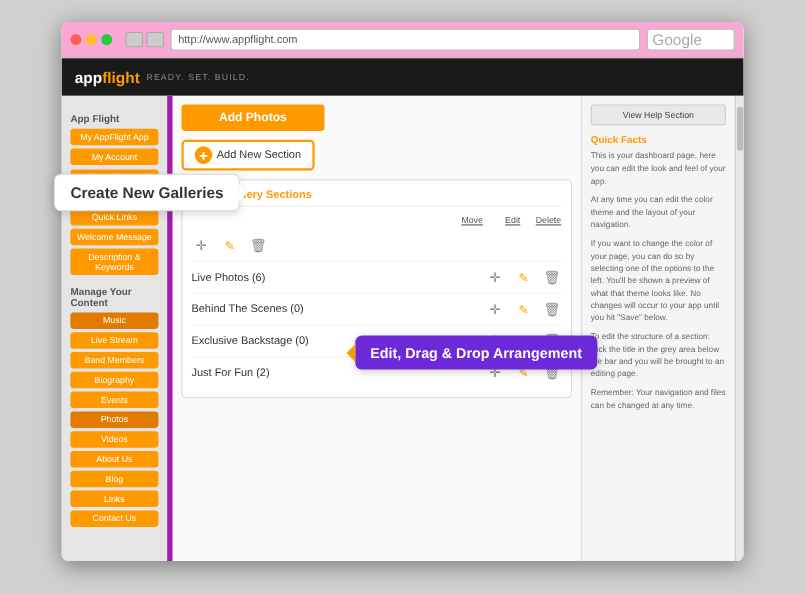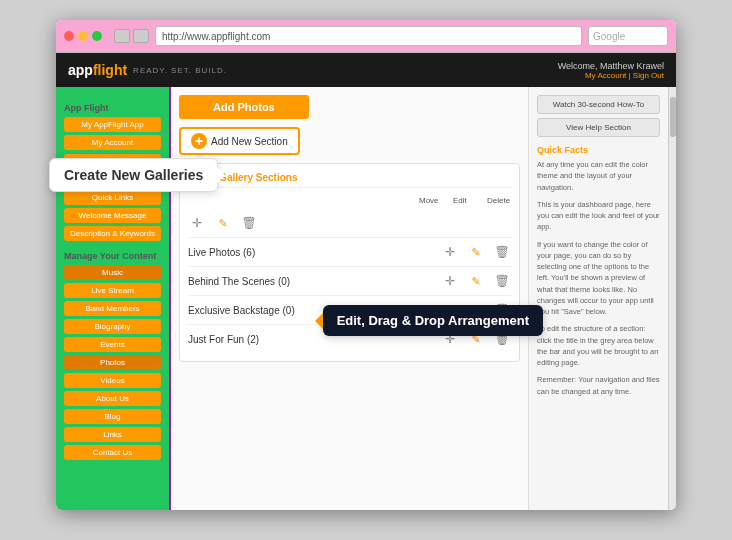--- a/index.html
+++ b/index.html
@@ -71,21 +71,21 @@
       display: flex;
       align-items: center;
       color: #555;
     }
     .search-box {
       width: 80px;
       height: 20px;
       border: 1px solid #bbb;
       border-radius: 3px;
       background: #fff;
-      font-size: 10px;
+      font-size: 14px;
       padding: 0 4px;
       display: flex;
       align-items: center;
       color: #888;
     }
 
     
     .app-header {
       background: #1a1a1a;
       height: 34px;
@@ -125,23 +125,23 @@
 
     
     .app-body {
       display: flex;
       flex: 1;
       overflow: hidden;
     }
 
     
     .sidebar {
-      width: 115px;
-      background: #22c55e;
-      border-right: 2px solid #a21caf;
+      width: 101px;
+      background: #e5e5e5;
+      border-right: 5px solid #a21caf;
       padding: 8px;
       overflow-y: auto;
       flex-shrink: 0;
     }
     .sidebar-section-title {
       font-size: 9px;
       font-weight: bold;
       color: #555;
       margin-bottom: 4px;
       margin-top: 8px;
@@ -235,21 +235,22 @@
       display: flex;
       justify-content: flex-end;
       gap: 14px;
       padding-right: 4px;
       margin-bottom: 4px;
     }
     .gallery-table-header span {
       font-size: 8px;
       color: #555;
       width: 20px;
-      text-align: left;
+      text-align: right;
+      text-decoration: underline;
     }
 
     .gallery-row {
       display: flex;
       align-items: center;
       padding: 5px 0;
       border-bottom: 1px solid #f0f0f0;
     }
     .gallery-row:last-child { border-bottom: none; }
     .gallery-name {
@@ -339,21 +340,21 @@
       transform: translateY(-50%);
       border: 8px solid transparent;
       border-left-color: #fff;
       border-right: none;
     }
 
     .callout-drag {
       position: absolute;
       right: 148px;
       top: 295px;
-      background: #0f172a;
+      background: #6d28d9;
       border-radius: 6px;
       padding: 8px 14px;
       font-size: 13px;
       font-weight: bold;
       color: #fff;
       box-shadow: 0 2px 8px rgba(0,0,0,0.2);
       white-space: nowrap;
       z-index: 10;
     }
     .callout-drag::before {
@@ -412,28 +413,20 @@
         <span style="color:#aaa;">Google</span>
       </div>
     </div>
 
     <div class="app-header">
       <div class="app-logo">
         <div class="logo-text">
           <span class="logo-app">app</span><span class="logo-flight">flight</span>
         </div>
         <div class="logo-tagline">READY. SET. BUILD.</div>
-      </div>
-      <div class="user-info">
-        <div class="user-welcome">Welcome, Matthew Krawel</div>
-        <div class="user-links">
-          <span style="cursor:pointer;">My Account</span>
-          <span> | </span>
-          <span style="cursor:pointer;">Sign Out</span>
-        </div>
       </div>
     </div>
 
     <div class="app-body">
 
       <div class="sidebar">
         <div class="sidebar-section-title">App Flight</div>
         <button class="sidebar-btn">My AppFlight App</button>
         <button class="sidebar-btn">My Account</button>
 
@@ -520,26 +513,25 @@
             <div class="gallery-actions">
               <div class="action-icon move">✛</div>
               <div class="action-icon edit">✎</div>
               <div class="action-icon delete">🗑</div>
             </div>
           </div>
         </div>
       </div>
 
       <div class="right-panel">
-        <button class="right-panel-btn">Watch 30-second How-To</button>
         <button class="right-panel-btn">View Help Section</button>
 
         <div class="quick-facts-title">Quick Facts</div>
+        <div class="quick-facts-text">This is your dashboard page, here you can edit the look and feel of your app.</div>
         <div class="quick-facts-text">At any time you can edit the color theme and the layout of your navigation.</div>
-        <div class="quick-facts-text">This is your dashboard page, here you can edit the look and feel of your app.</div>
         <div class="quick-facts-text">If you want to change the color of your page, you can do so by selecting one of the options to the left. You'll be shown a preview of what that theme looks like. No changes will occur to your app until you hit "Save" below.</div>
         <div class="quick-facts-text">To edit the structure of a section: click the title in the grey area below the bar and you will be brought to an editing page.</div>
         <div class="quick-facts-text">Remember: Your navigation and files can be changed at any time.</div>
       </div>
 
       <div class="scrollbar-track">
         <div class="scrollbar-thumb"></div>
       </div>
 
     </div>

